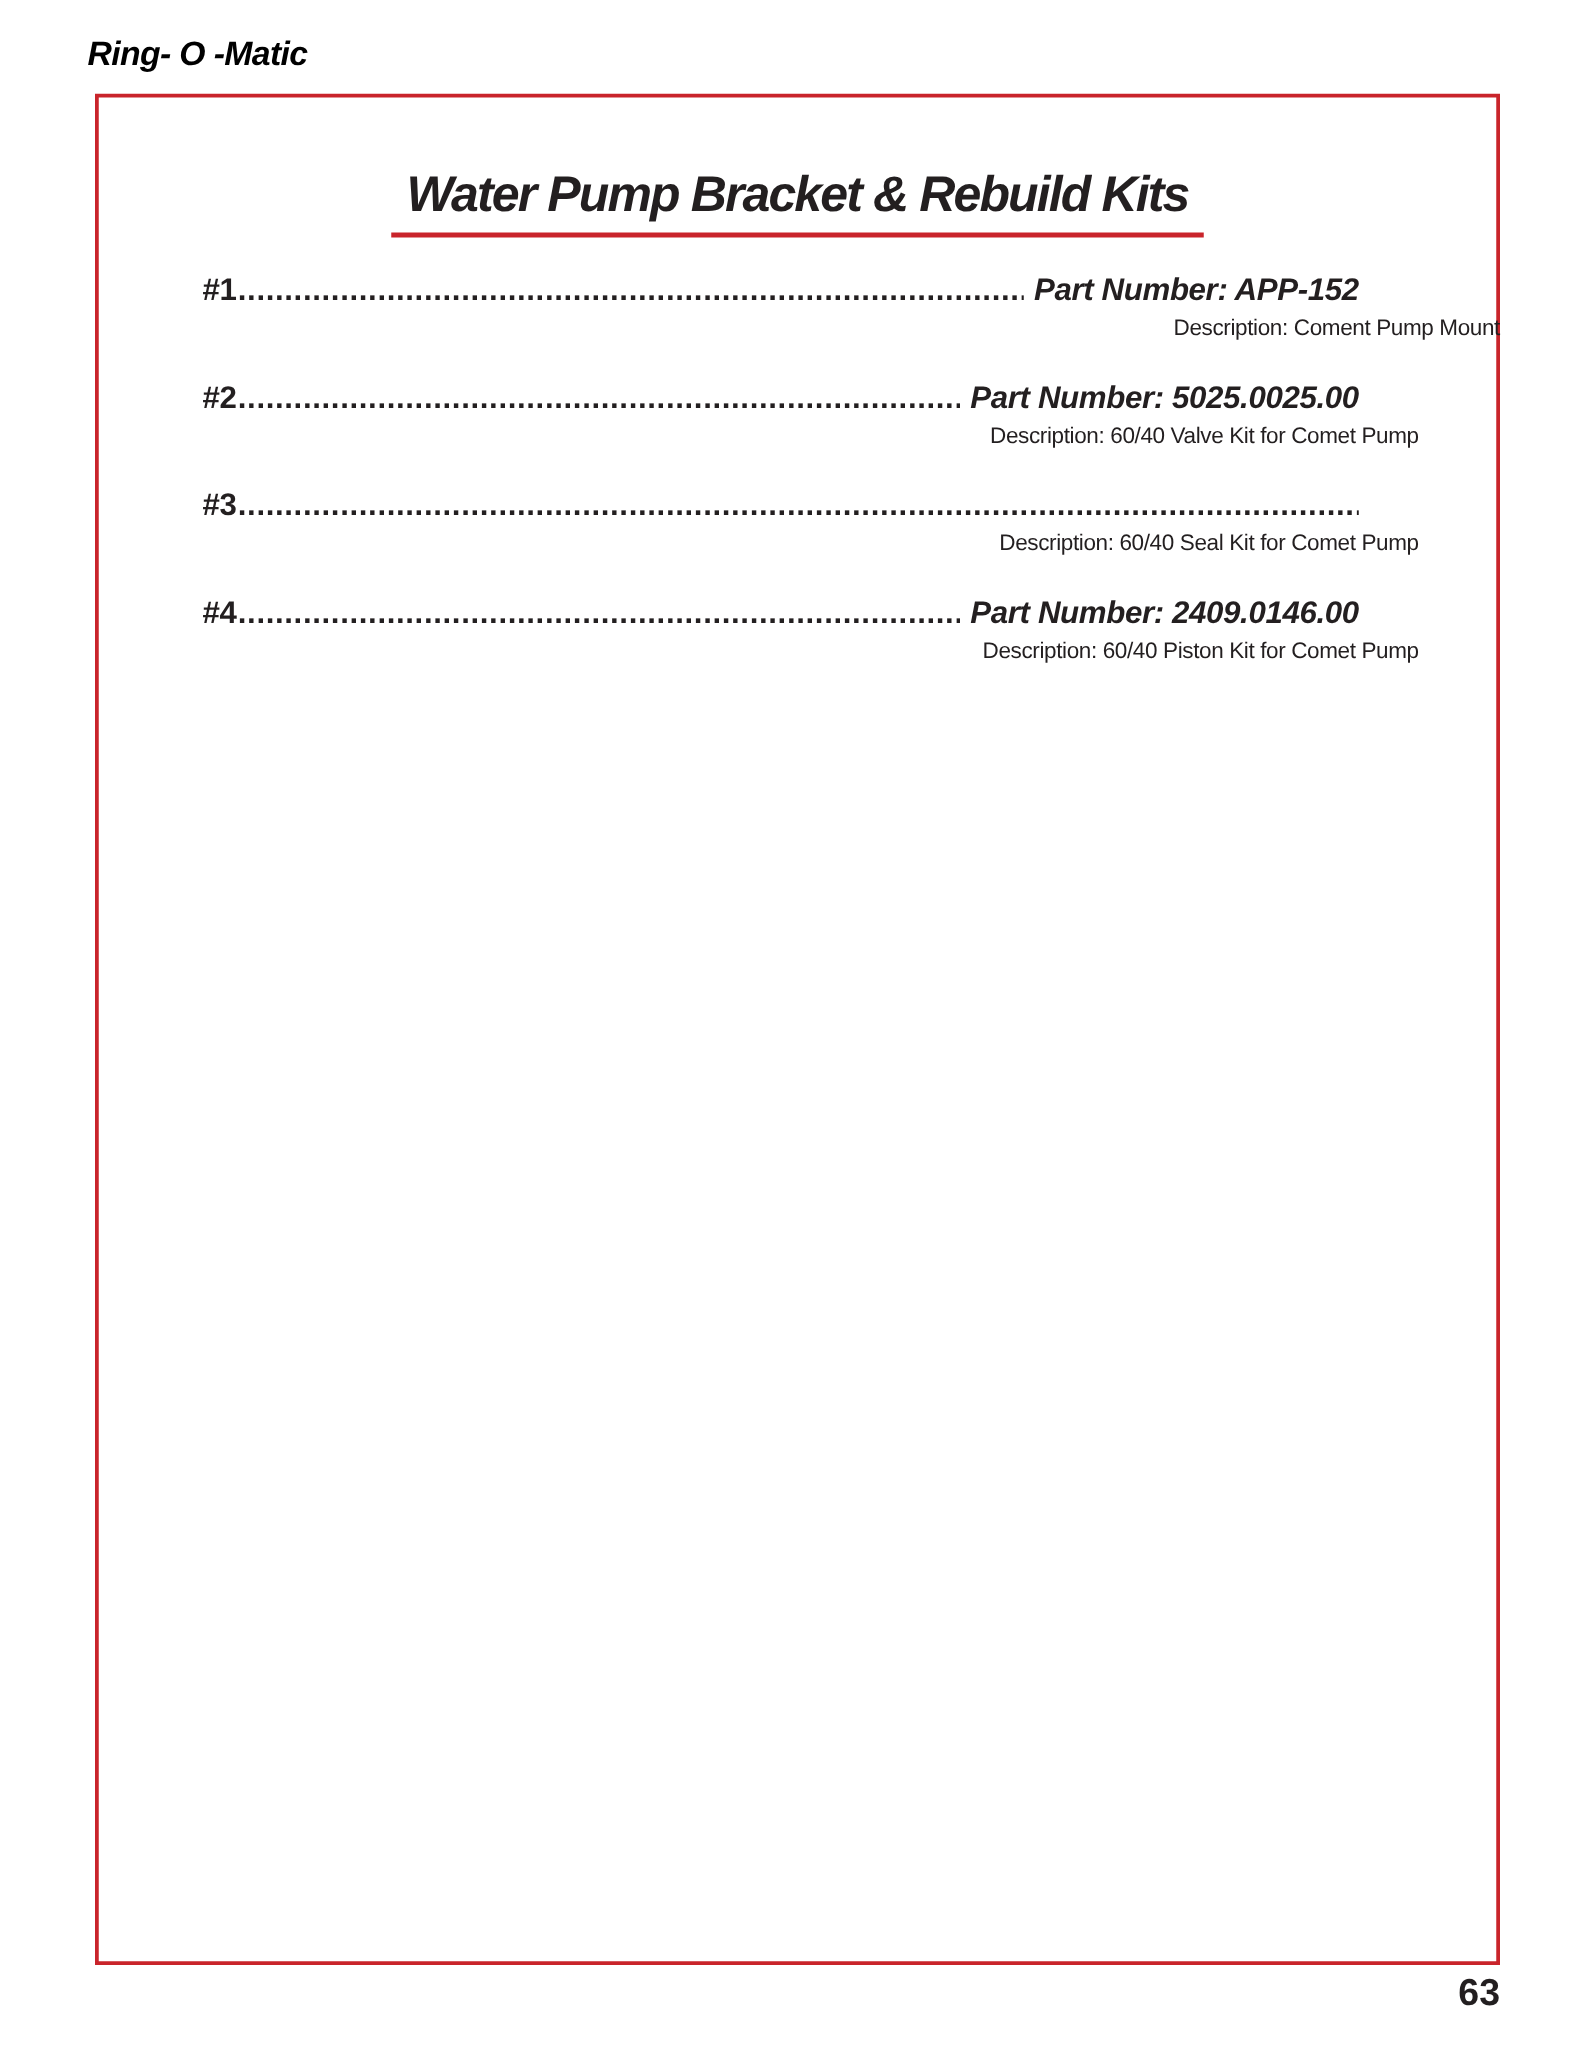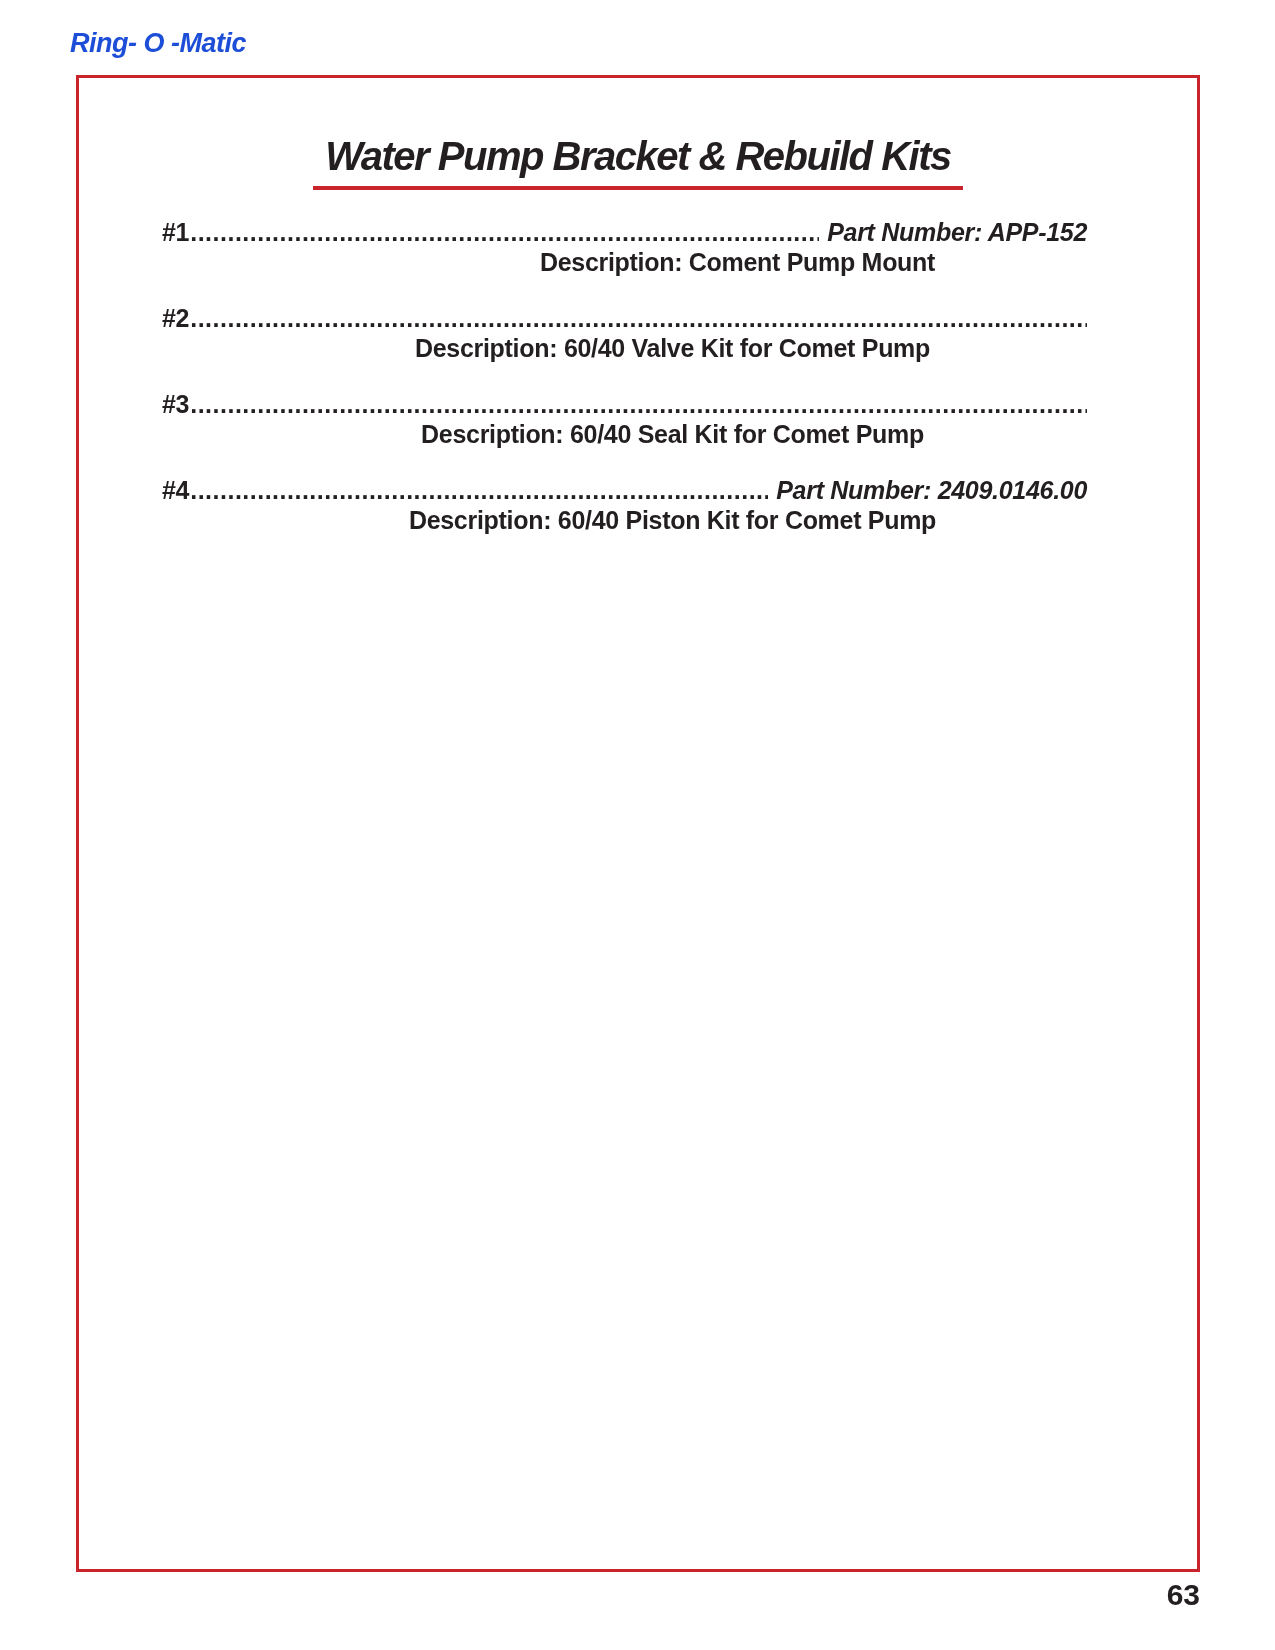--- a/index.html
+++ b/index.html
@@ -9,21 +9,21 @@
     font-family: "Liberation Sans", "DejaVu Sans", sans-serif;
     position: relative;
     overflow: hidden;
   }
   .brand {
     position: absolute;
     left: 70px; top: 28px;
     font-size: 27px;
     font-weight: bold;
     font-style: italic;
-    color: #1d4ed8;
+    color: #000000;
     letter-spacing: -0.5px;
     white-space: nowrap;
   }
   .frame {
     position: absolute;
     left: 76px; top: 75px;
     width: 1124px; height: 1497px;
     border: 3px solid #c9242b;
     background: #ffffff;
   }
@@ -64,25 +64,25 @@
   .leader {
     flex: 1 1 auto;
     overflow: hidden;
     white-space: nowrap;
     letter-spacing: 0.5px;
     margin-left: 1px;
   }
   .part { flex: 0 0 auto; padding-left: 8px; font-style: italic; }
   .desc {
     margin-top: 1px;
-    font-size: 25px;
-    font-weight: bold;
+    font-size: 18px;
+    font-weight: normal;
     letter-spacing: -0.3px;
     line-height: 29px;
-    text-align: center;
+    text-align: right;
     position: relative;
     white-space: nowrap;
   }
   .shift-a { left: 113px; }
   .shift-b { left: 48px; }
   .page-num {
     position: absolute;
     right: 75px; top: 1578px;
     font-size: 30px;
     font-weight: bold;
@@ -109,20 +109,21 @@
         <span class="leader">......................................................................................................................................................................</span>
         <span class="part">Part Number: APP-152</span>
       </div>
       <div class="desc shift-a">Description: Coment Pump Mount</div>
     </div>
 
     <div class="item">
       <div class="line1">
         <span class="item-num">#2</span>
         <span class="leader">......................................................................................................................................................................</span>
+        <span class="part">Part Number: 5025.0025.00</span>
       </div>
       <div class="desc shift-b">Description: 60/40 Valve Kit for Comet Pump</div>
     </div>
 
     <div class="item">
       <div class="line1">
         <span class="item-num">#3</span>
         <span class="leader">......................................................................................................................................................................</span>
       </div>
       <div class="desc shift-b">Description: 60/40 Seal Kit for Comet Pump</div>

